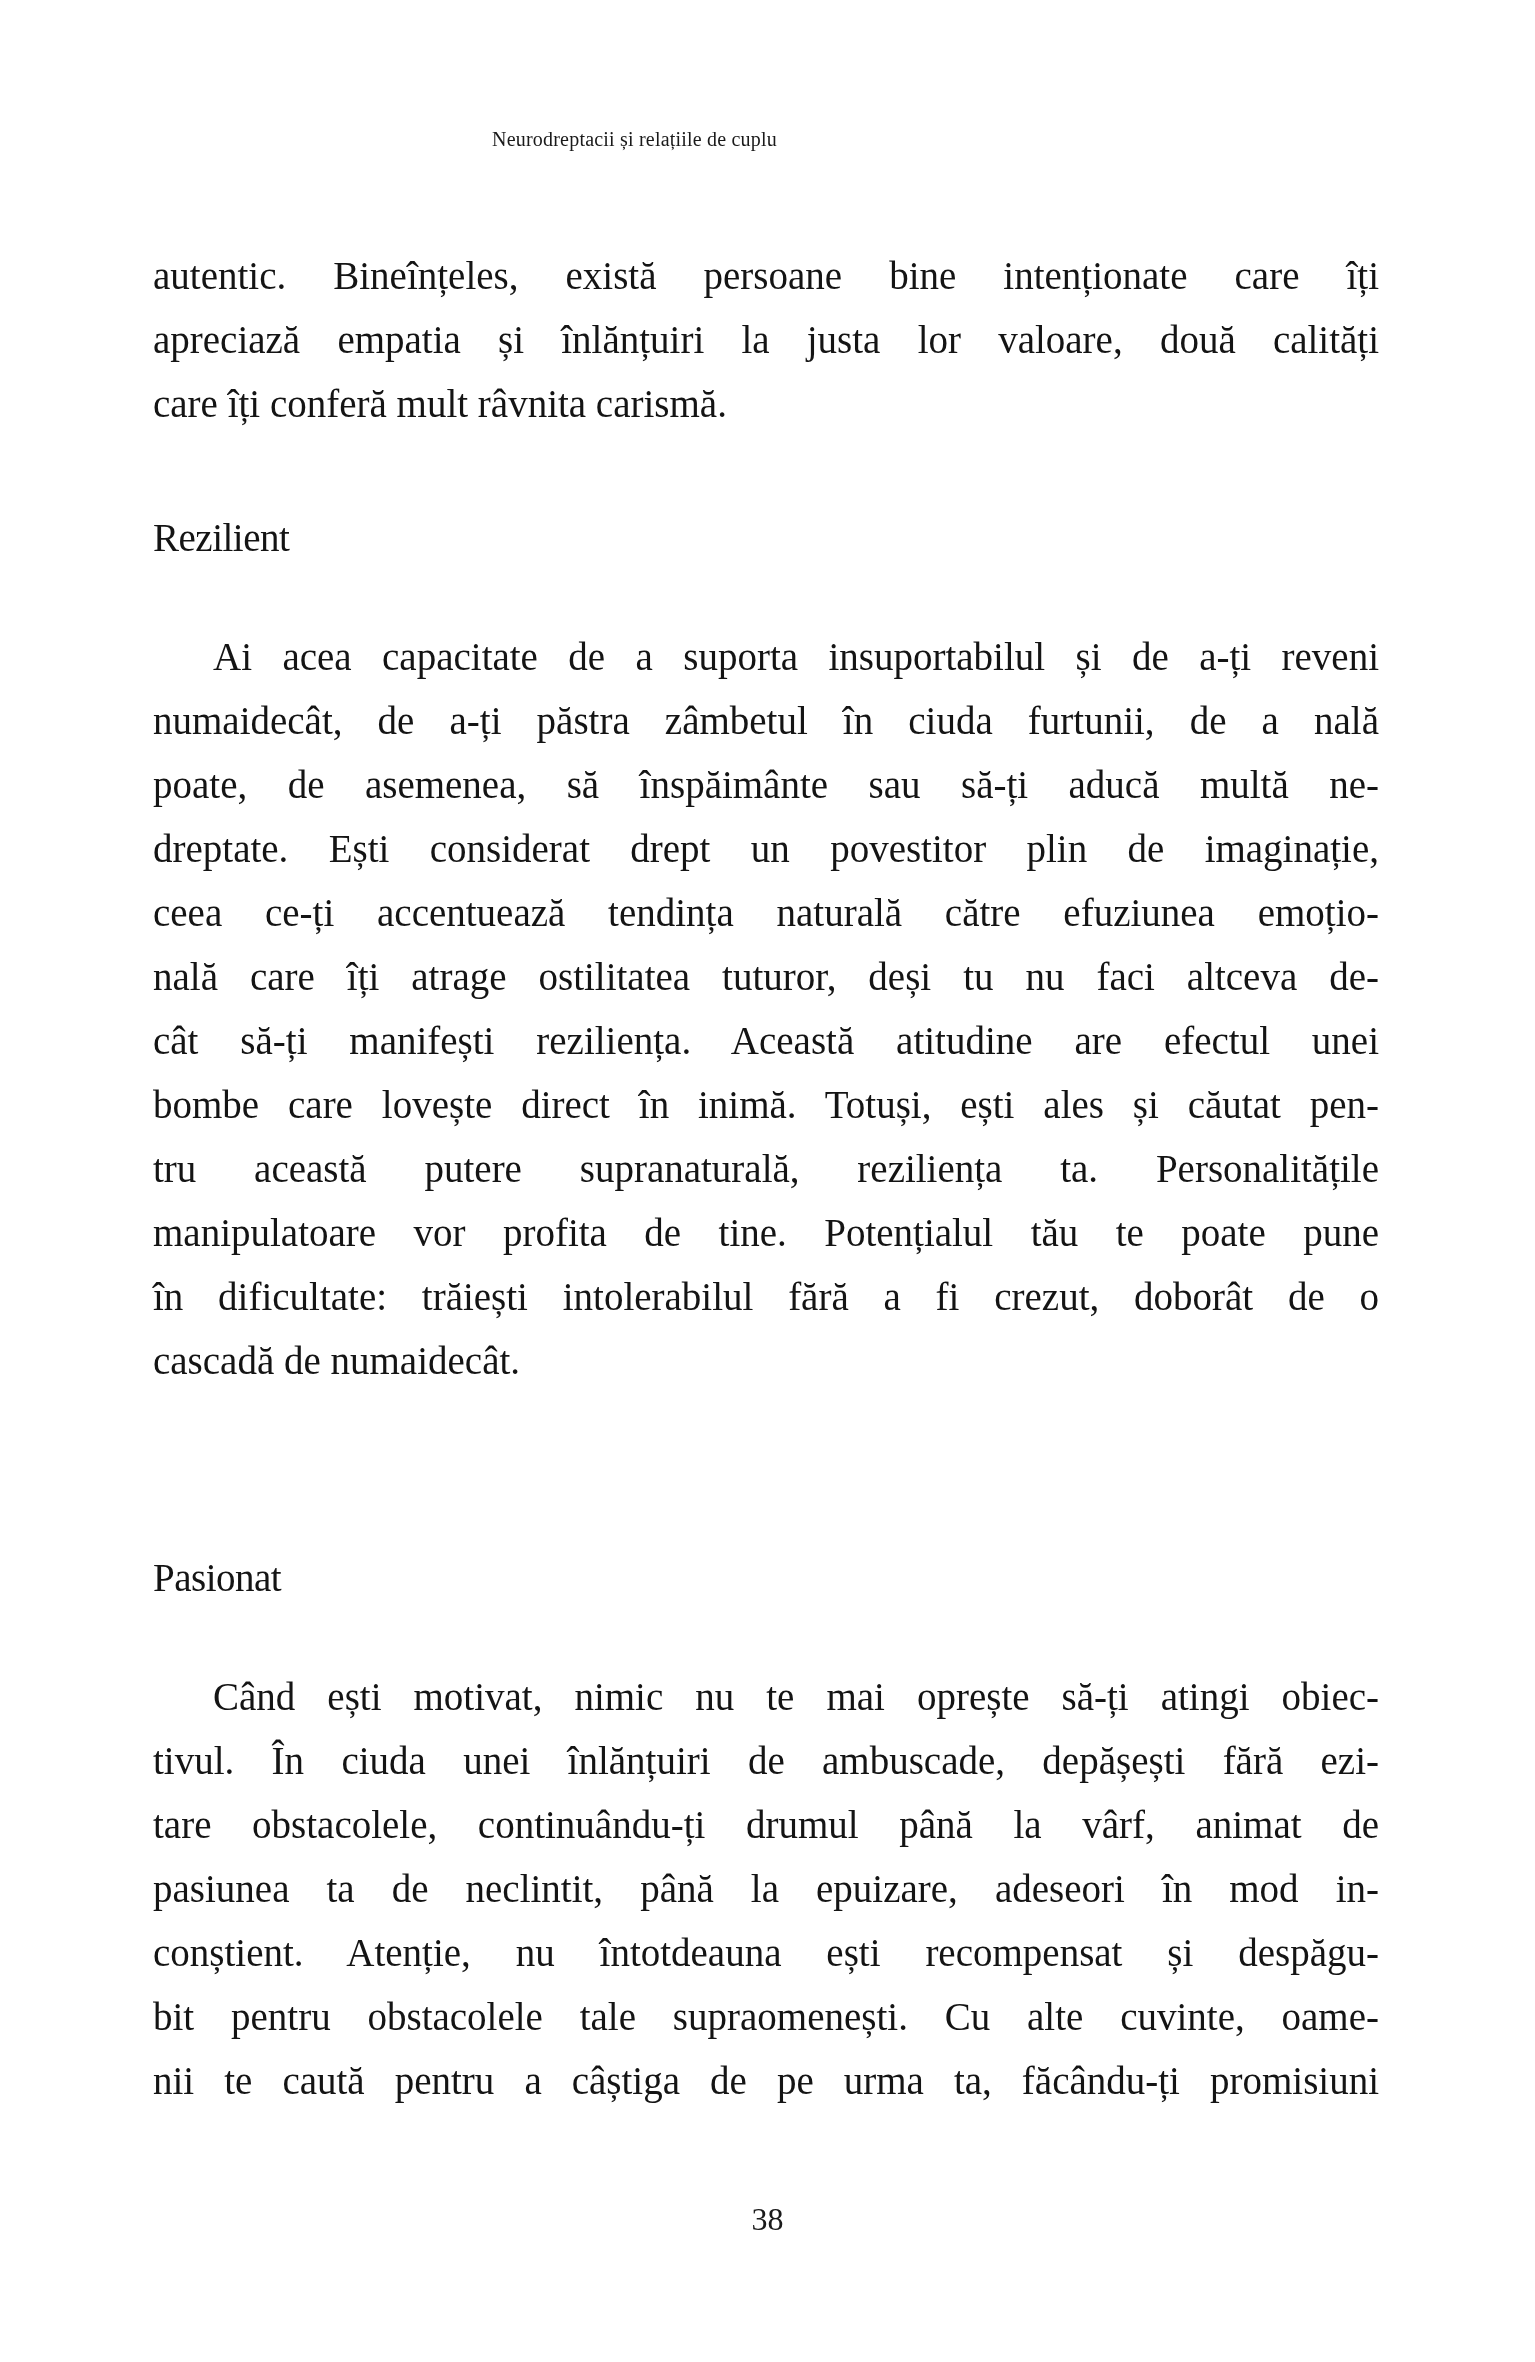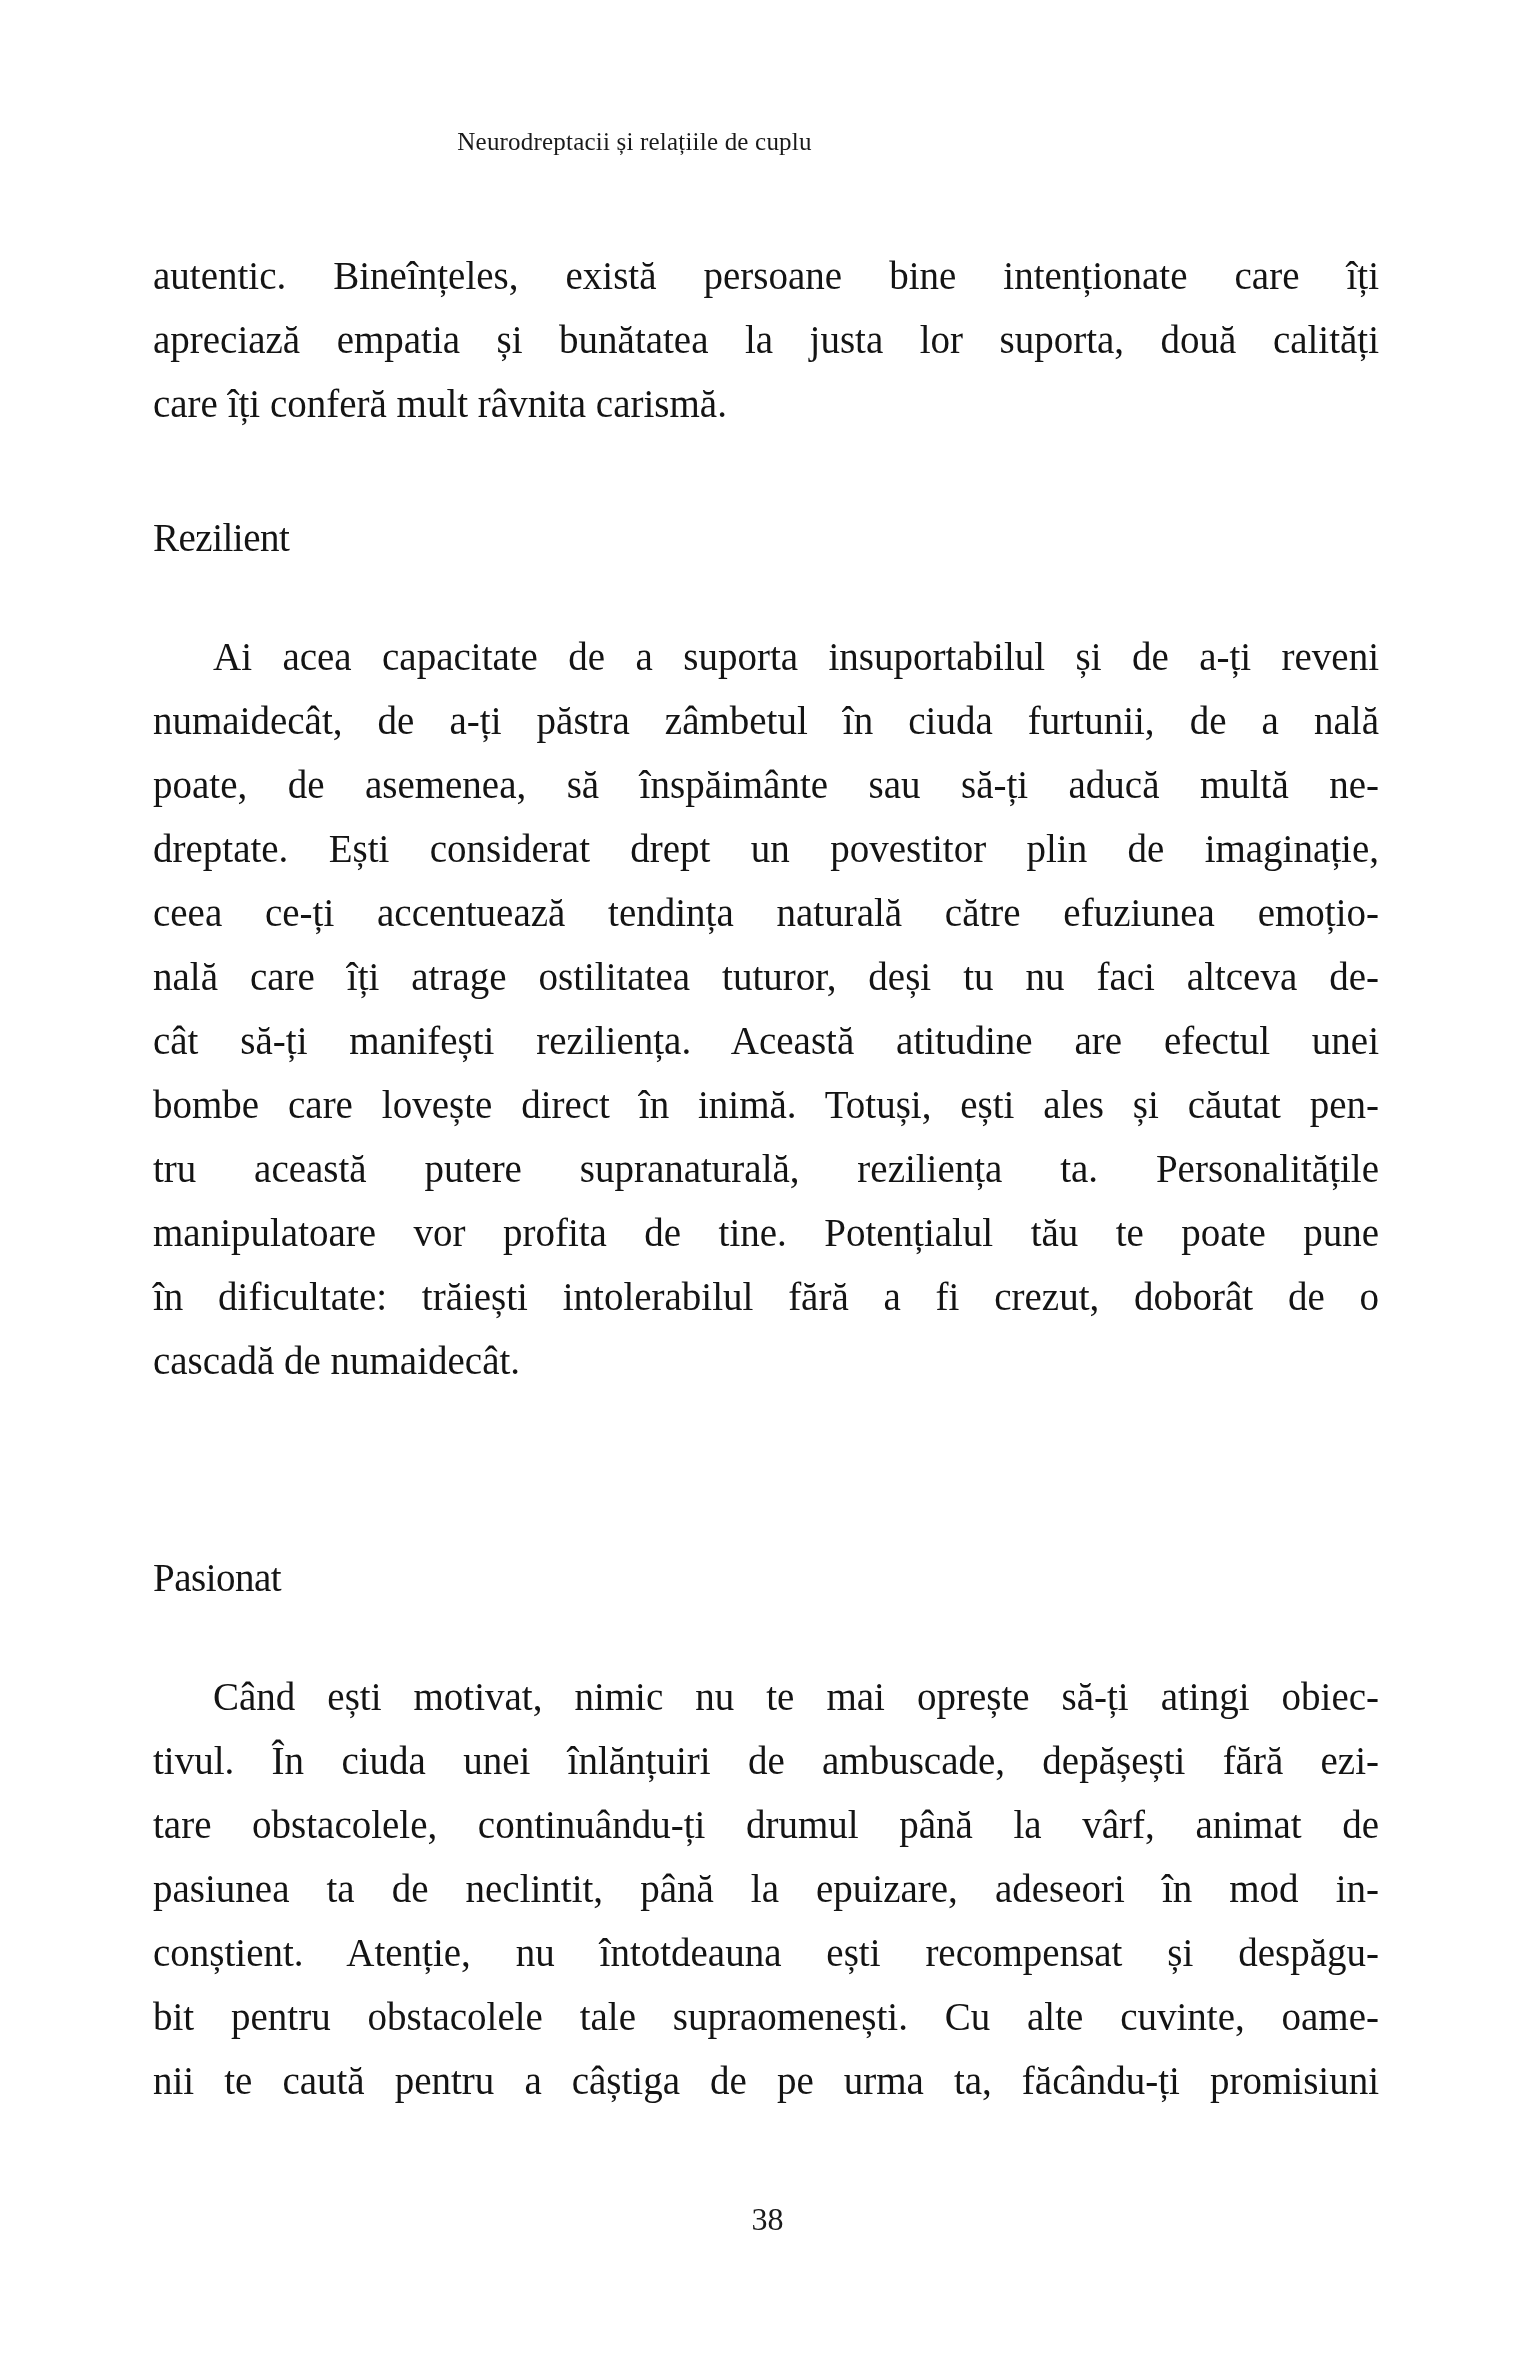--- a/index.html
+++ b/index.html
@@ -20,21 +20,21 @@
       left: 0; top: 0;
       width: 1535px;
       height: 2362px;
     }
     .running-header {
       position: absolute;
       top: 128px;
       left: 0;
       width: 1269px;
       text-align: center;
-      font-size: 25px;
+      font-size: 20px;
       letter-spacing: 0.2px;
       color: #1a1a1a;
     }
     .text-block {
       position: absolute;
       left: 153px;
       width: 1226px;
     }
     .line {
       display: block;
@@ -82,21 +82,21 @@
   </style>
 </head>
 <body>
 
 <div class="page">
 
   <div class="running-header">Neurodreptacii și relațiile de cuplu</div>
 
   <div class="text-block" style="top: 244px;">
     <div class="line"><span>autentic. Bineînțeles, există persoane bine intenționate care îți</span></div>
-    <div class="line"><span>apreciază empatia și bunătatea la justa lor suporta, două calități</span></div>
+    <div class="line"><span>apreciază empatia și înlănțuiri la justa lor valoare, două calități</span></div>
     <div class="line last"><span>care îți conferă mult râvnita carismă.</span></div>
   </div>
 
   <div class="section-heading" style="top: 508px;">Rezilient</div>
 
   <div class="text-block" style="top: 625px;">
     <div class="line indent"><span>Ai acea capacitate de a suporta insuportabilul și de a-ți reveni</span></div>
     <div class="line"><span>numaidecât, de a-ți păstra zâmbetul în ciuda furtunii, de a nală</span></div>
     <div class="line"><span>poate, de asemenea, să înspăimânte sau să-ți aducă multă ne-</span></div>
     <div class="line"><span>dreptate. Ești considerat drept un povestitor plin de imaginație,</span></div>

